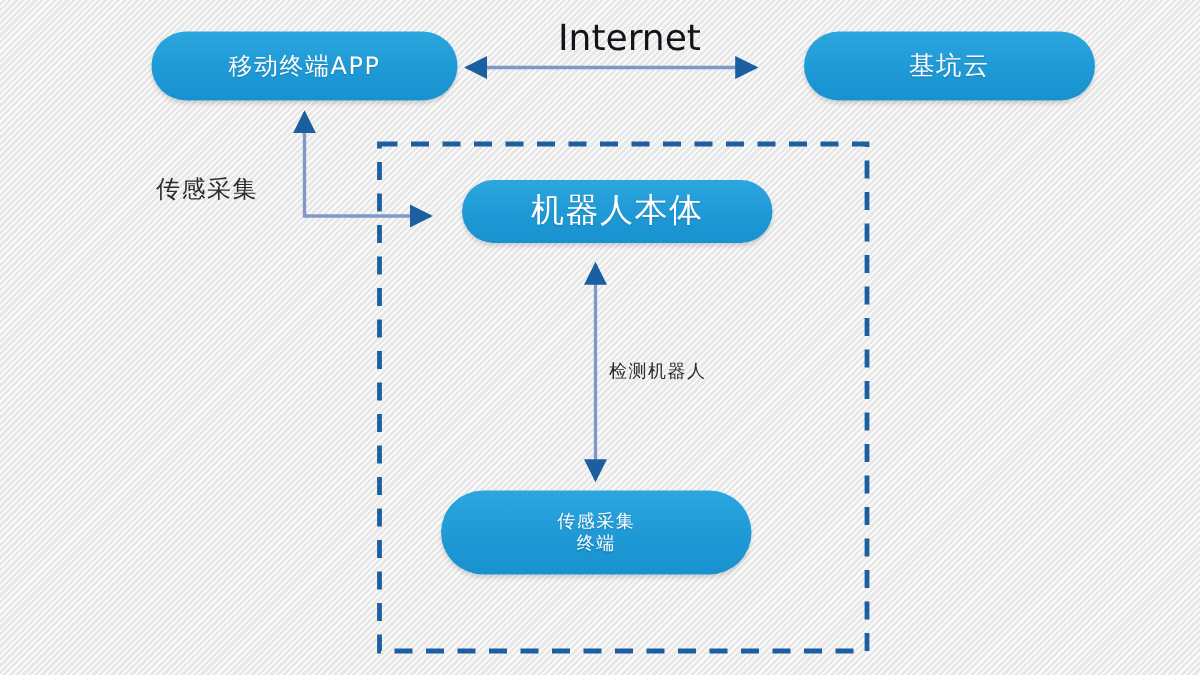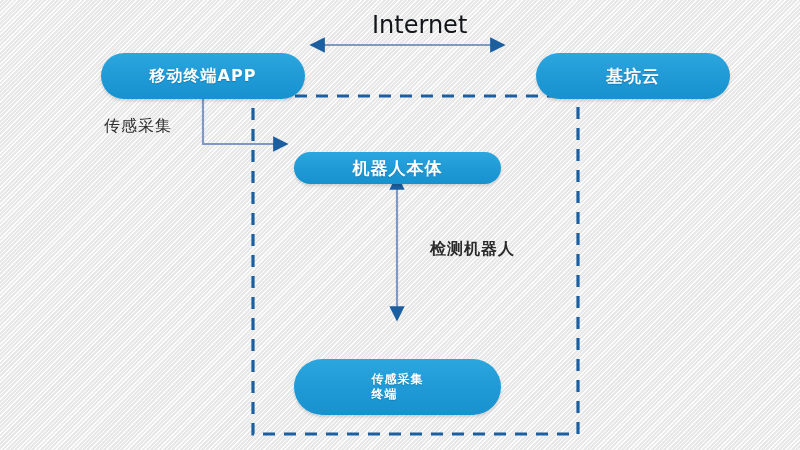--- a/index.html
+++ b/index.html
@@ -30,47 +30,47 @@
     width: 800px;
     height: 450px;
   }
   
   .node {
     position: absolute;
     box-sizing: border-box;
     display: flex;
     align-items: center;
     justify-content: center;
+    text-align: center;
     border-radius: 999px;
     background: linear-gradient(180deg, #2ba6de 0%, #1f9ad6 52%, #1892cf 100%);
     box-shadow: 0 2px 3px rgba(0,0,0,0.14);
     color: #ffffff;
-    font-weight: bold;
+    font-weight: normal;
     letter-spacing: 1px;
     line-height: 1.22;
     text-shadow: 0 1px 1px rgba(0,0,0,0.18);
-    margin-top: 32px;
     -webkit-font-smoothing: antialiased;
   }
   .node-label {
     display: block;
     white-space: pre-line;
     padding: 0 8px;
   }
   #node-mobile-app {
     left: 101px; top: 21px; width: 204px; height: 46px;
     font-size: 16px;
   }
   #node-pit-cloud {
     left: 536px; top: 21px; width: 194px; height: 46px;
     font-size: 17px;
   }
   #node-robot-body {
-    left: 294px; top: 120px; width: 207px; height: 32px;
-    font-size: 17px;
+    left: 308px; top: 120px; width: 207px; height: 42px;
+    font-size: 22px;
   }
   #node-sensor-terminal {
     left: 294px; top: 327px; width: 207px; height: 56px;
     font-size: 12px;
   }
   
   .label {
     position: absolute;
     color: #1a1a1a;
     white-space: nowrap;
@@ -81,25 +81,24 @@
     color: #111418;
     font-family: "DejaVu Sans", "Liberation Sans", sans-serif;
   }
   #label-wireless {
     left: 104px; top: 116px;
     font-size: 16px;
     color: #2b2b2b;
     letter-spacing: 1px;
   }
   #label-inspection-robot {
-    left: 430px; top: 239px;
-    font-size: 16px;
+    left: 406px; top: 239px;
+    font-size: 12px;
     color: #2b2b2b;
     letter-spacing: 1px;
-    font-weight: bold;
   }
 </style>
 </head>
 <body>
 
 <div id="canvas">
 
   <svg id="diagram-svg" viewBox="0 0 800 450" xmlns="http://www.w3.org/2000/svg">
     <defs>
       <marker id="arrow-end" viewBox="0 0 10 10" refX="9" refY="5" markerWidth="7" markerHeight="7" orient="auto-start-reverse">

